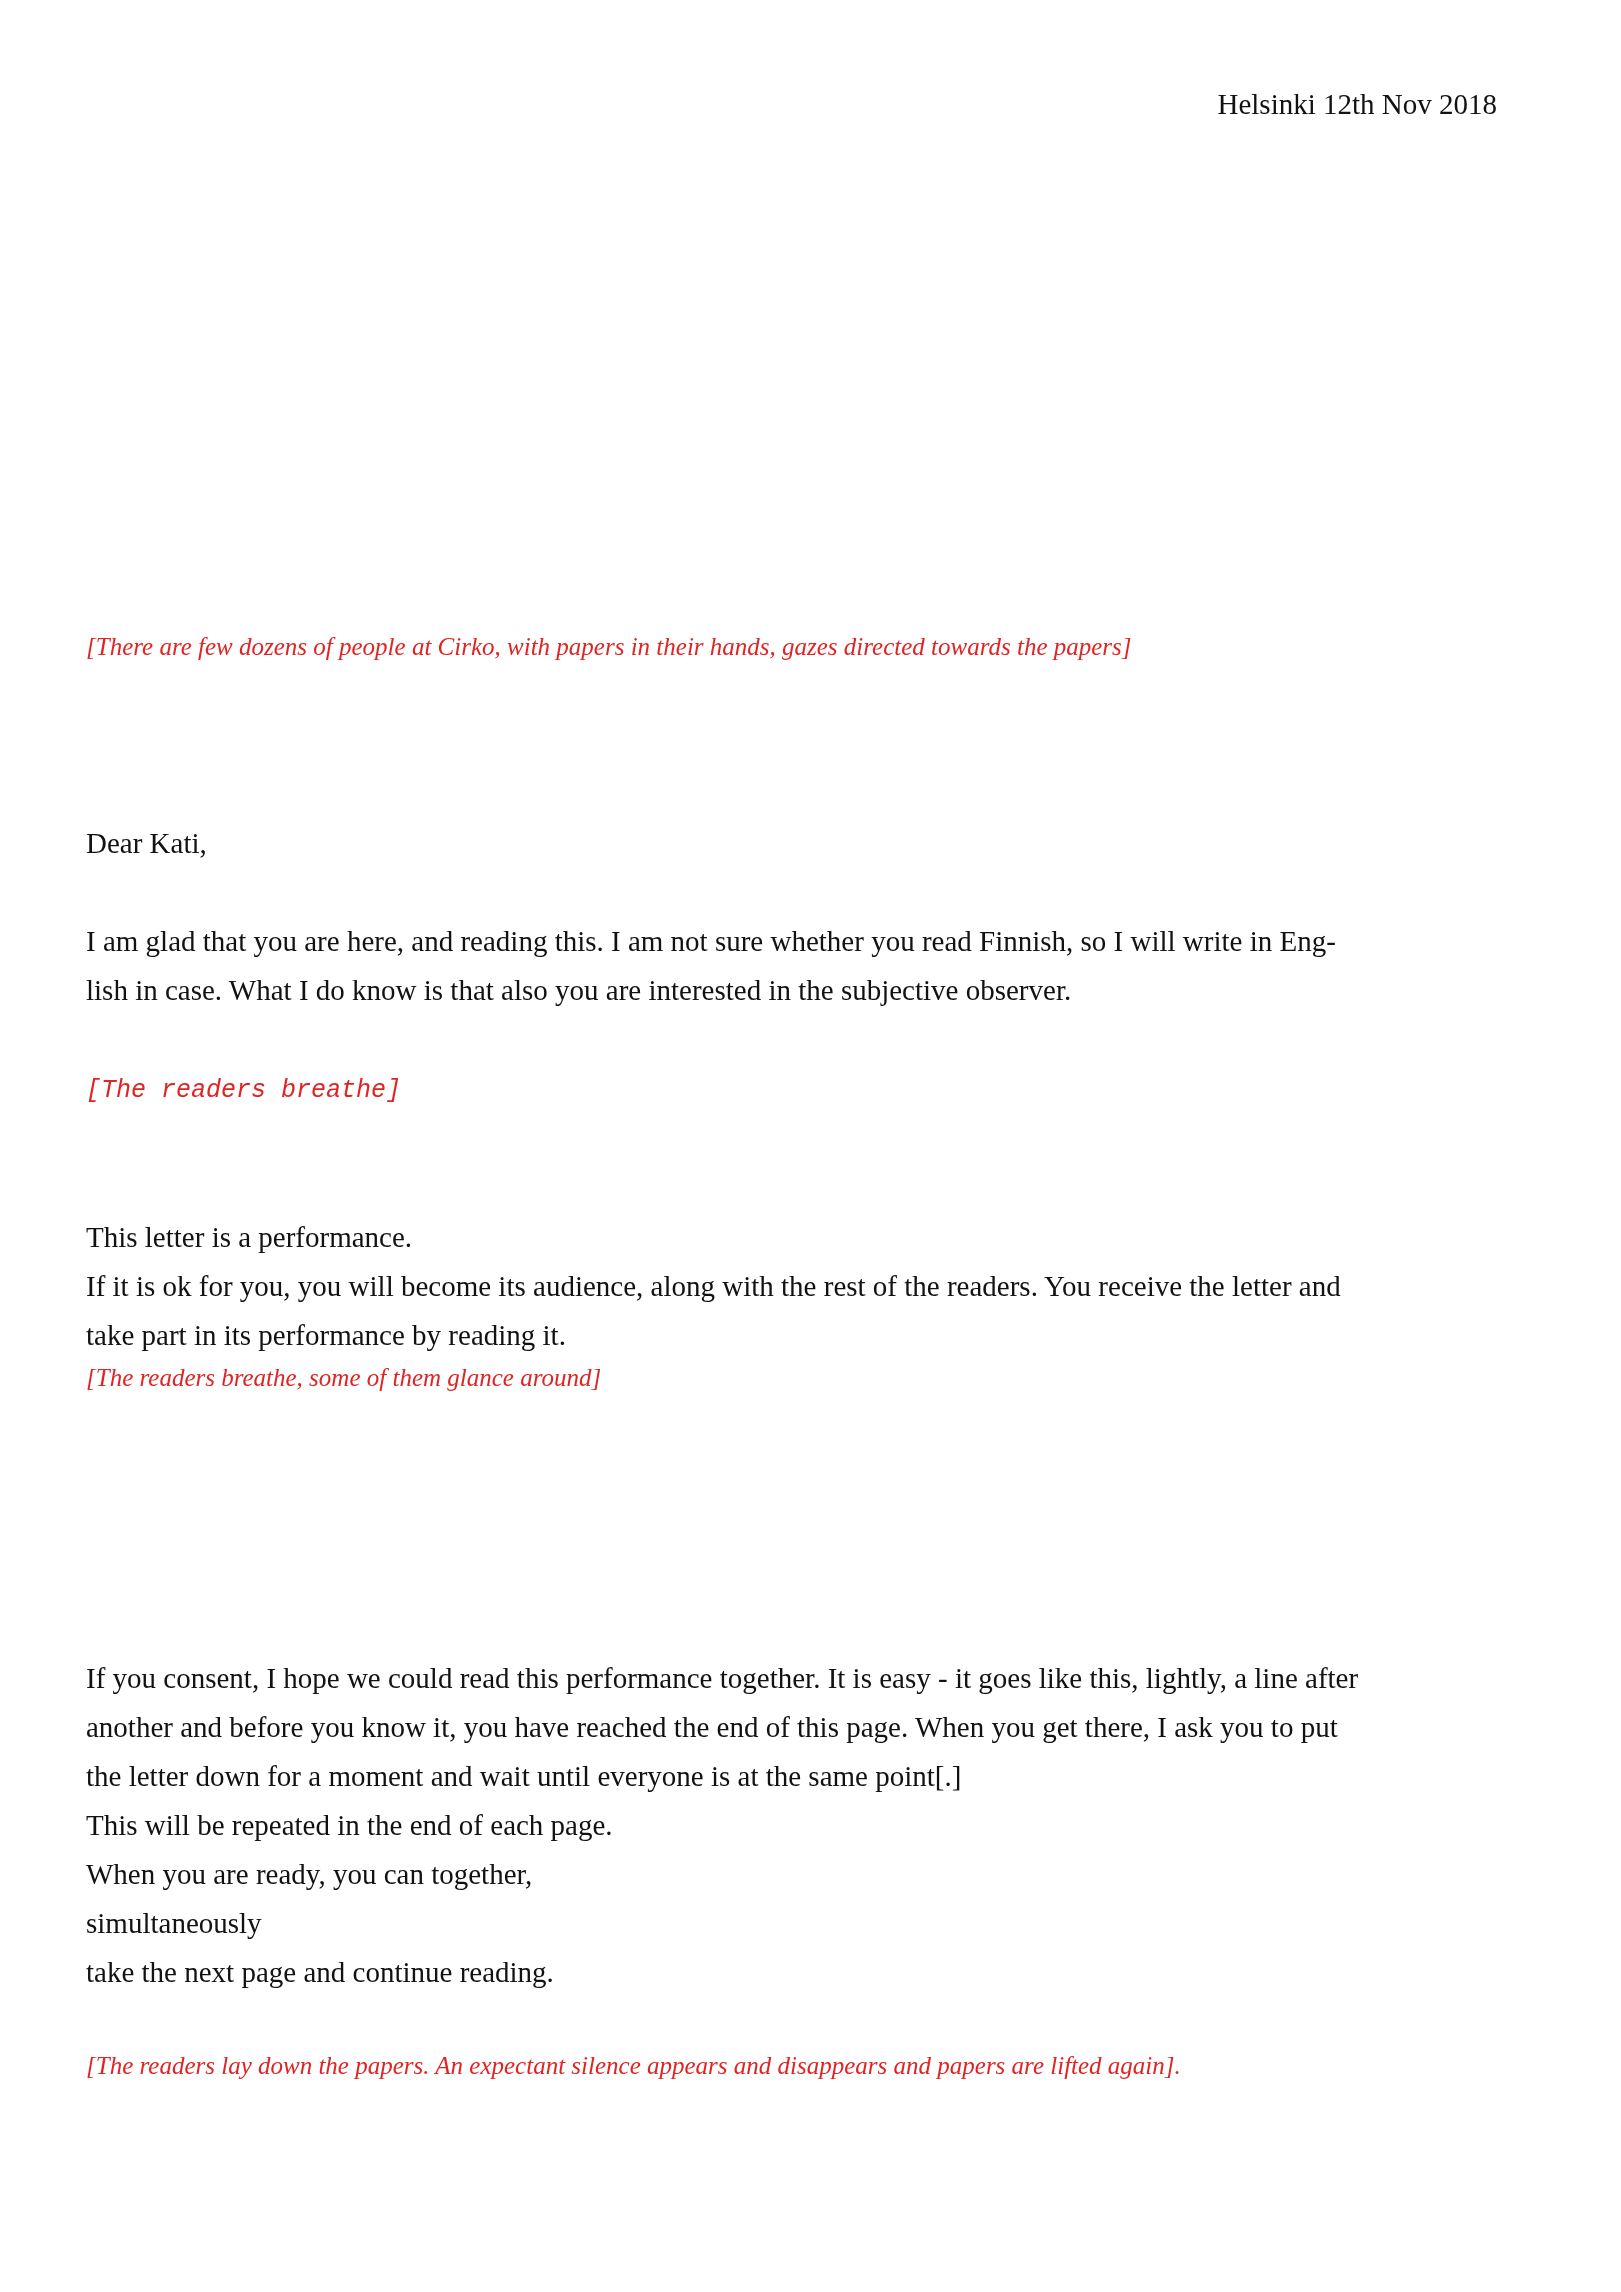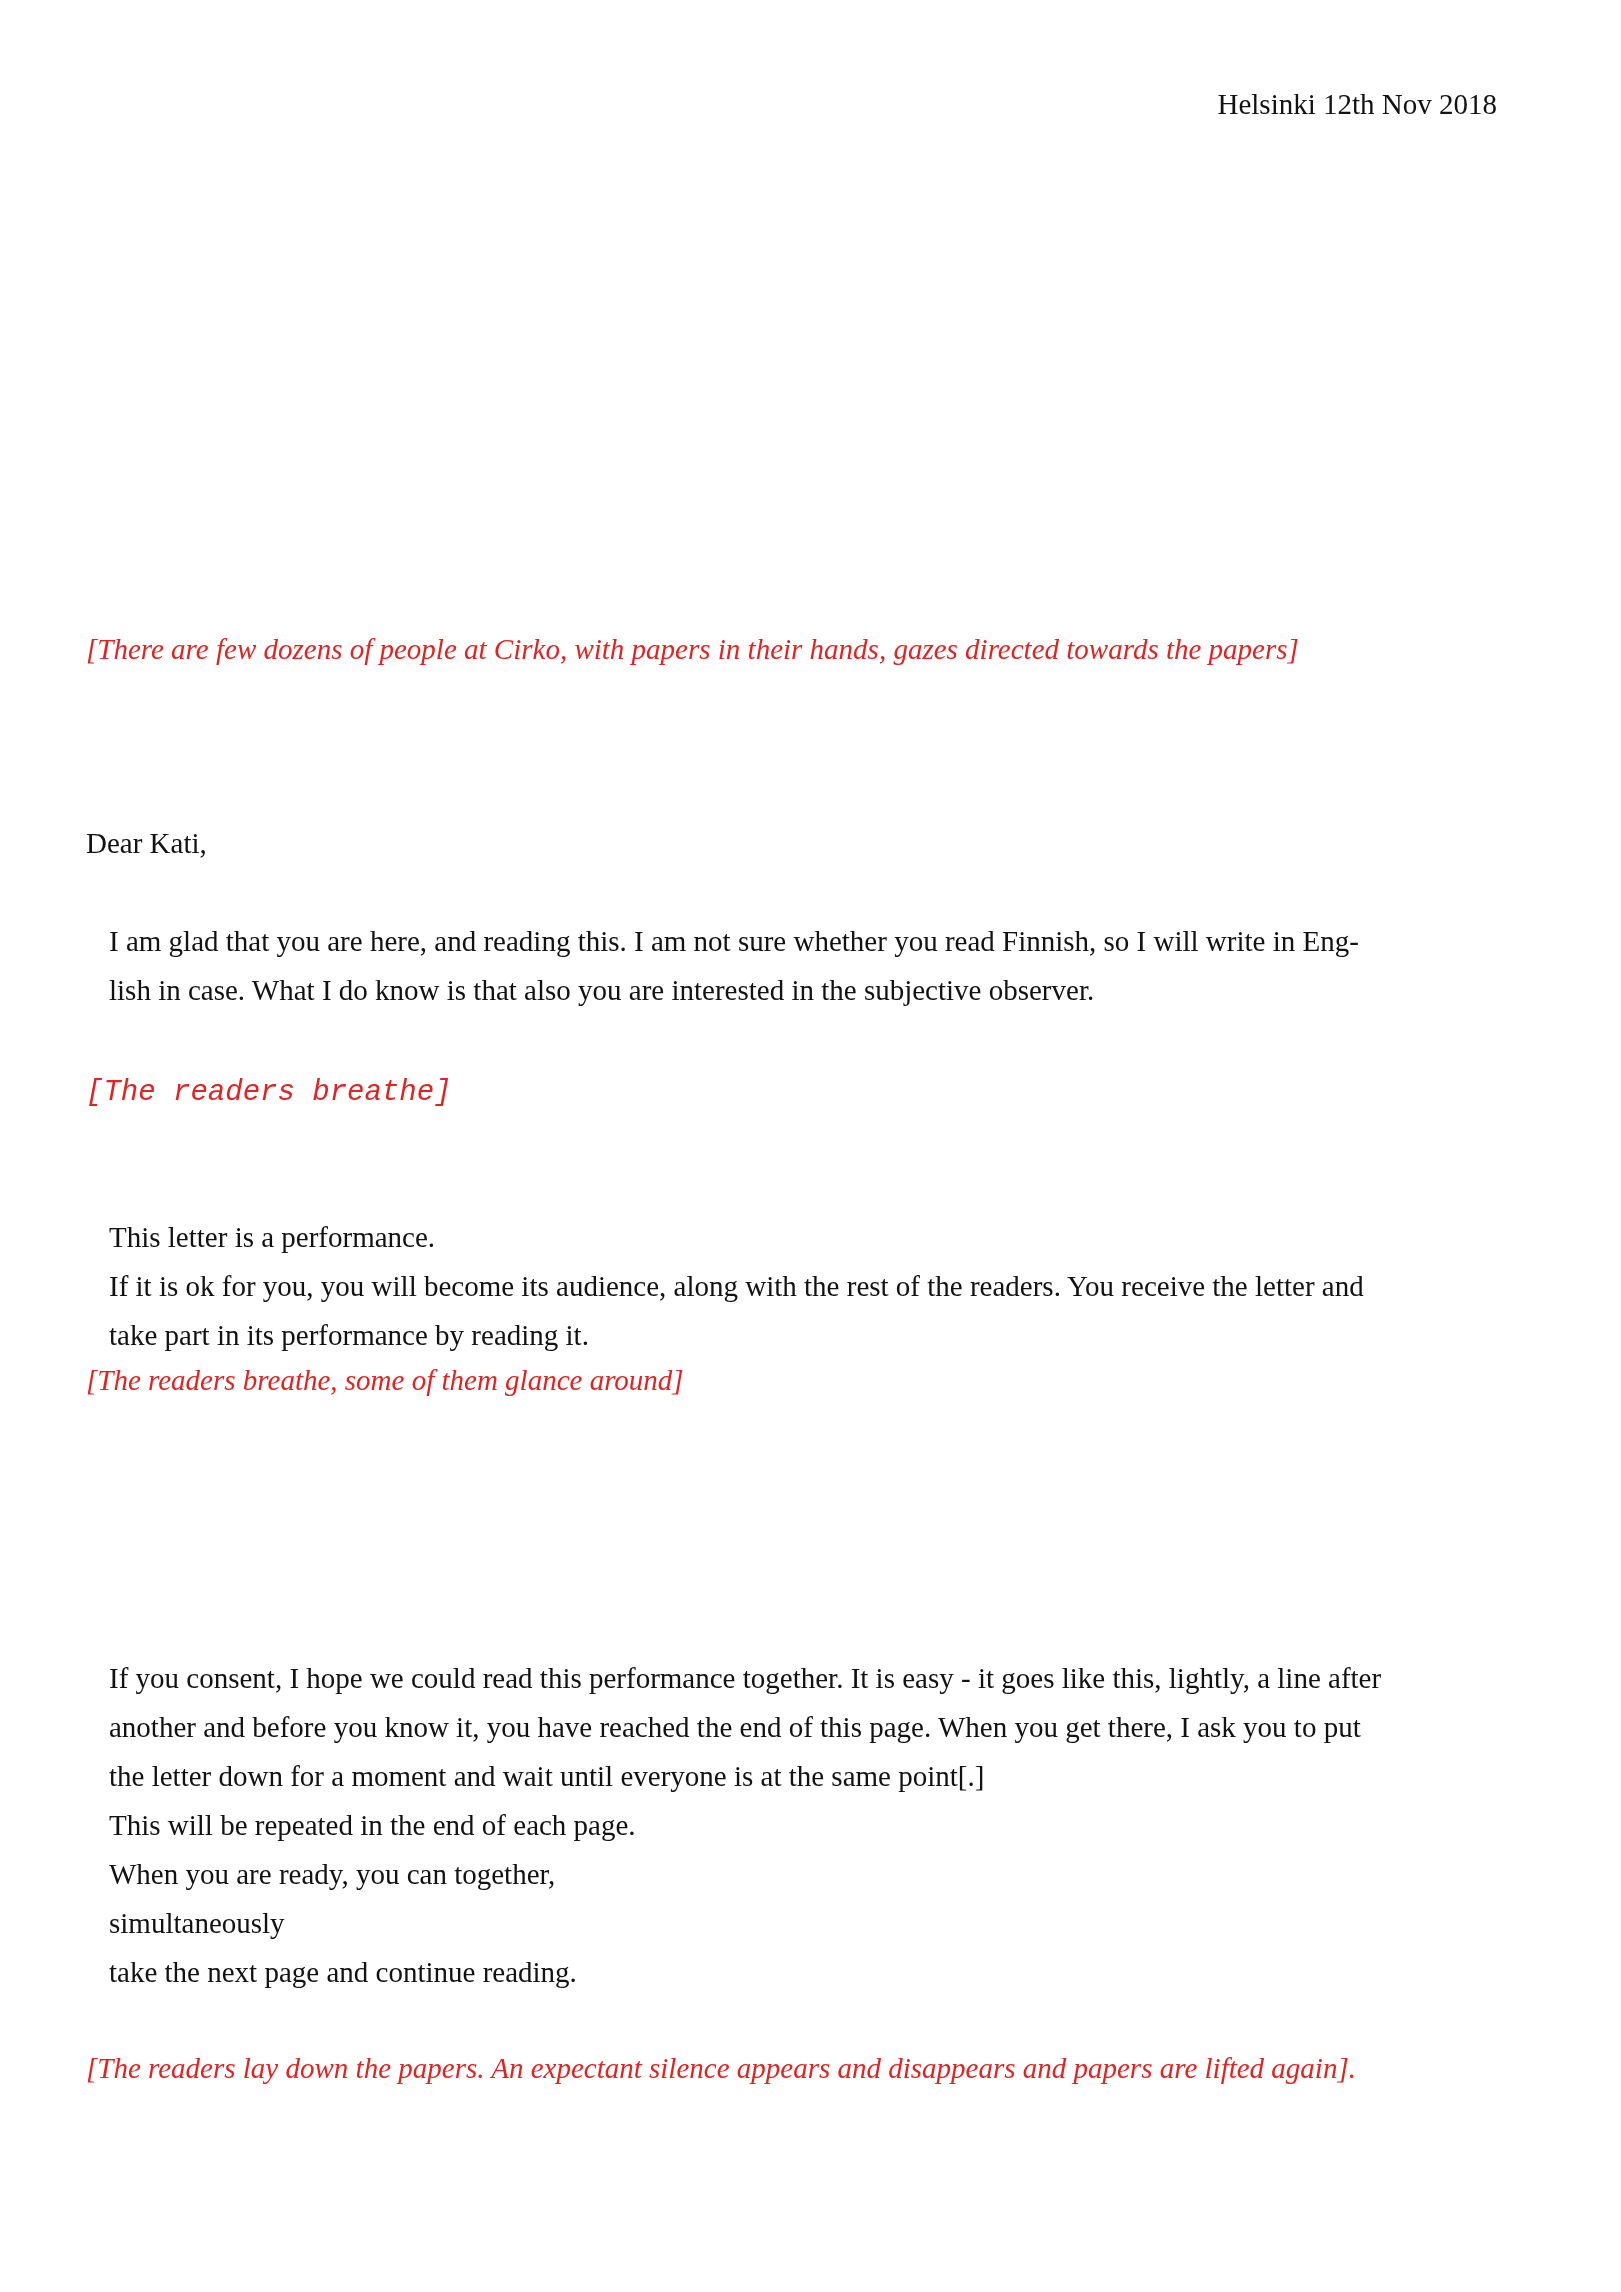--- a/index.html
+++ b/index.html
@@ -33,28 +33,28 @@
   }
   .para {
     position: absolute;
     left: 86px;
     right: 108px;
     line-height: 49px;
   }
   .para-1 { top: 917px; }
   .para-2 { top: 1213px; }
   .para-3 { top: 1654px; }
-  .line { white-space: nowrap; margin-left: 23px; }
+  .line { white-space: nowrap; }
   .stage-direction {
     position: absolute;
     left: 86px;
     font-style: italic;
     color: var(--accent-red, #e02423);
     white-space: nowrap;
-    font-size: 29px;
+    font-size: 25px;
   }
   .sd-1 { top: 633px; }
   .sd-2 { top: 1076px; font-family: Liberation Mono, monospace; }
   .sd-3 { top: 1364px; text-align: right; }
   .sd-4 { top: 2052px; }
 </style>
 </head>
 <body>
 
 <div class="page">

